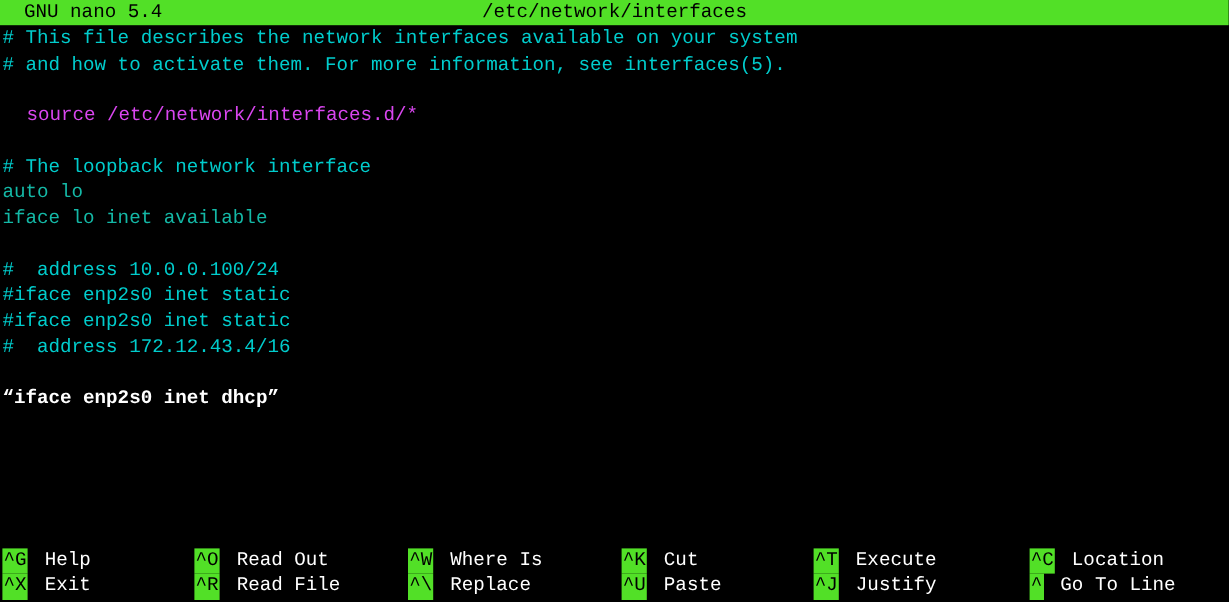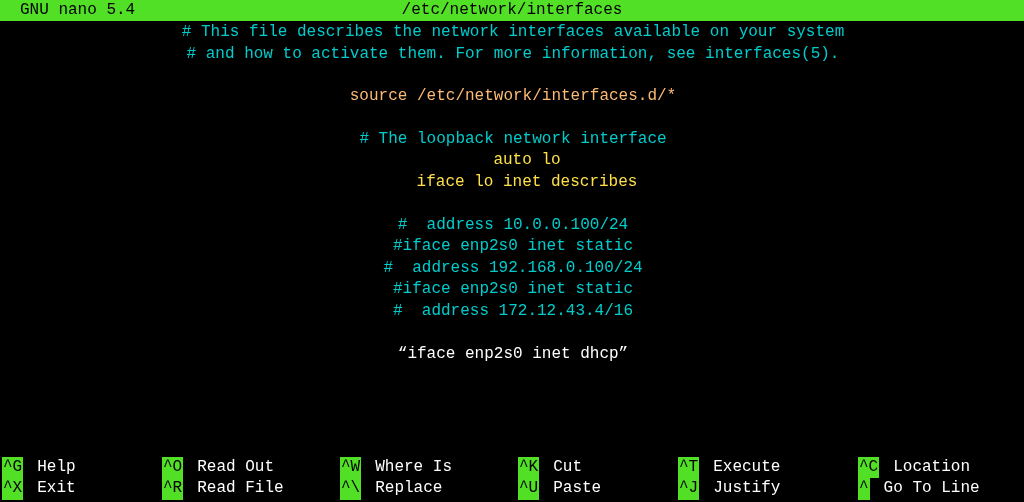--- a/index.html
+++ b/index.html
@@ -29,30 +29,29 @@
       padding-left: 20px;
       font-weight: normal;
     }
     .header-title {
       position: absolute;
       left: 50%;
       transform: translateX(-50%);
     }
     .content {
       padding: 1px 0 0 2px;
-      text-align: center;
     }
     .line {
       white-space: pre;
       min-height: 21px;
     }
     .cyan { color: #00cccc; }
-    .bright-cyan { color: #fde047; margin-left: 28px; }
-    .magenta { color: #fdba74; }
-    .white { color: #ffffff; }
+    .bright-cyan { color: #14b8a6; }
+    .magenta { color: #d946ef; margin-left: 20px; }
+    .white { color: #ffffff; font-weight: bold; }
     .footer {
       position: absolute;
       bottom: 2px;
       left: 0;
       width: 100%;
       padding-left: 2px;
     }
     .footer-row {
       display: flex;
       flex-wrap: nowrap;
@@ -86,25 +85,24 @@
 </div>
 
 <div class="content">
   <div class="line cyan"># This file describes the network interfaces available on your system</div>
   <div class="line cyan"># and how to activate them. For more information, see interfaces(5).</div>
   <div class="line cyan"></div>
   <div class="line magenta">source /etc/network/interfaces.d/*</div>
   <div class="line cyan"></div>
   <div class="line cyan"># The loopback network interface</div>
   <div class="line bright-cyan">auto lo</div>
-  <div class="line bright-cyan">iface lo inet describes</div>
+  <div class="line bright-cyan">iface lo inet available</div>
   <div class="line cyan"></div>
   <div class="line cyan">#  address 10.0.0.100/24</div>
   <div class="line cyan">#iface enp2s0 inet static</div>
-  <div class="line cyan">#  address 192.168.0.100/24</div>
   <div class="line cyan">#iface enp2s0 inet static</div>
   <div class="line cyan">#  address 172.12.43.4/16</div>
   <div class="line cyan"></div>
   <div class="line white">“iface enp2s0 inet dhcp”</div>
 </div>
 
 <div class="footer">
   <div class="footer-row">
     <span class="sc col0">
         <span class="key">^G</span>

